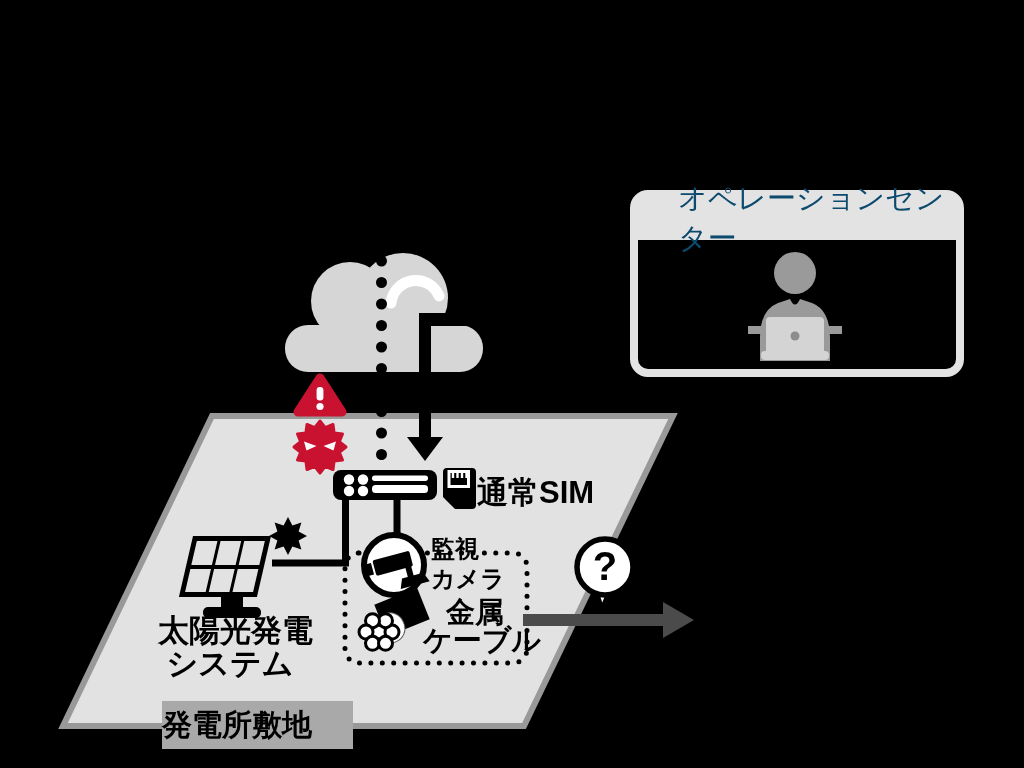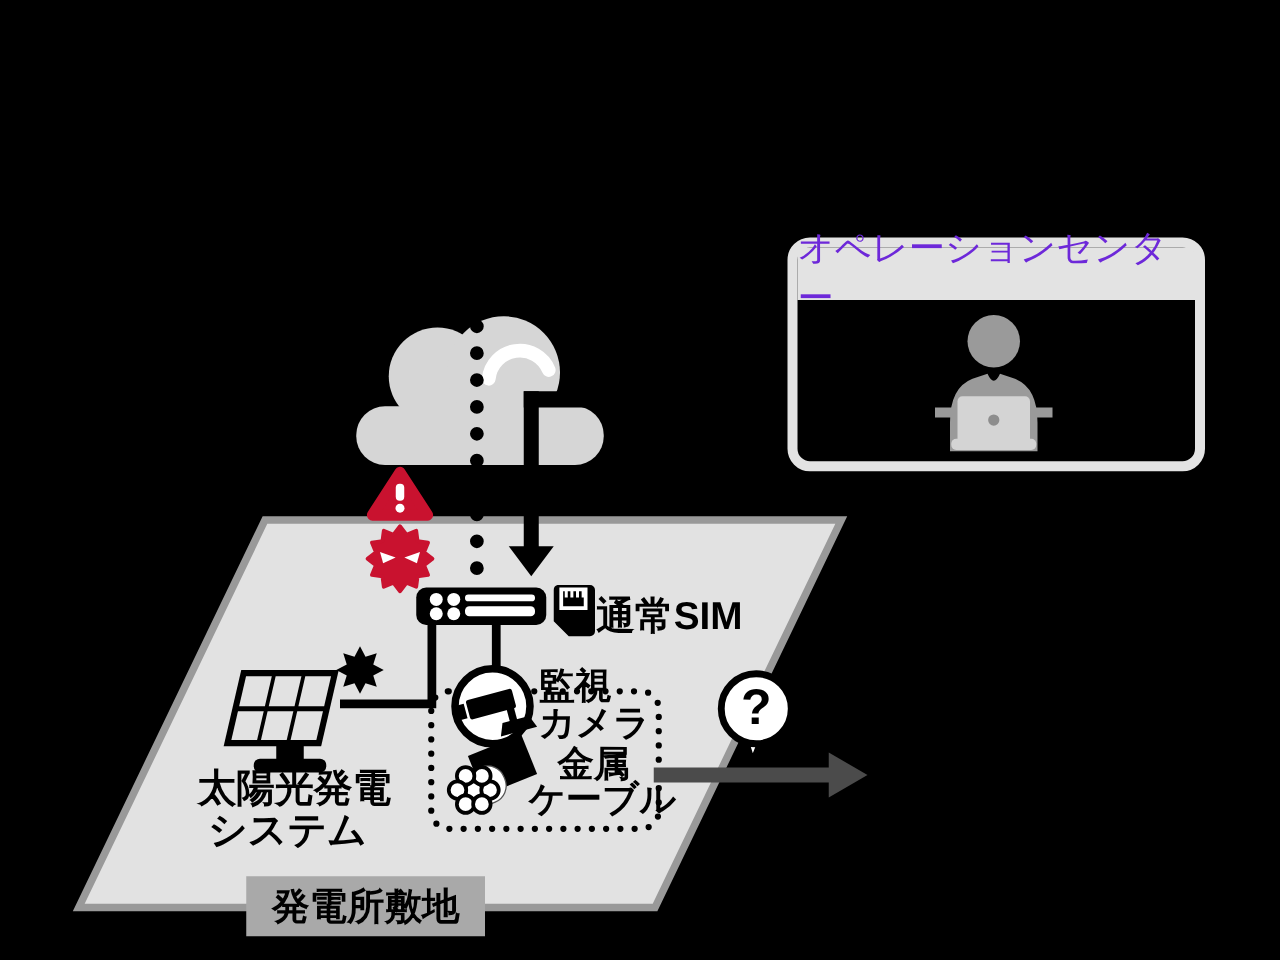--- a/index.html
+++ b/index.html
@@ -4,40 +4,40 @@
 <style>
   html,body{margin:0;padding:0;background:#000;}
   .stage{
     position:relative;width:1024px;height:768px;background:#000;overflow:hidden;
     font-family:"Liberation Sans","DejaVu Sans",sans-serif;
   }
   .stage svg{position:absolute;left:0;top:0;}
   .lbl{position:absolute;color:#000;white-space:pre;font-weight:bold;}
   .router-label{left:181px;top:469px;width:152px;font-size:37px;font-weight:bold;text-align:right;line-height:1;}
   .sim-label{left:477px;top:477px;font-size:31px;line-height:1;}
-  .camera-label{left:431px;top:534px;font-size:29px;line-height:30px;text-align:left;}
+  .camera-label{left:431px;top:534px;font-size:24px;line-height:30px;text-align:left;}
   .cable-label{left:423px;top:598px;width:104px;font-size:29px;line-height:28px;text-align:center;}
   .solar-label{left:158px;top:614px;width:144px;font-size:31px;line-height:33px;text-align:center;}
   .site-badge{
     position:absolute;left:162px;top:701px;width:191px;height:48px;background:#a9a9a9;
-    display:flex;align-items:center;justify-content:center;margin-left:35px;
+    display:flex;align-items:center;
   }
   .site-badge span{font-size:30px;font-weight:bold;color:#000;}
   .question-text{left:589px;top:546px;width:32px;text-align:center;font-size:40px;font-weight:bold;line-height:1;}
   
   .opcenter{
     position:absolute;left:630px;top:190px;width:334px;height:187px;
     border:8px solid #e3e3e3;border-radius:18px;background:transparent;box-sizing:border-box;
     display:flex;flex-direction:column;
   }
   .opcenter-header{
     height:42px;background:#e3e3e3;display:flex;align-items:center;justify-content:center;
     border-radius:6px 6px 0 0;flex:0 0 auto;
   }
-  .opcenter-header span{font-size:29px;color:#6d28d9;}
+  .opcenter-header span{font-size:29px;color:#0c4a6e;margin-left:40px;}
   .opcenter-body{flex:1 1 auto;position:relative;}
   .opcenter-body svg{position:absolute;left:0;top:0;}
 </style>
 </head>
 <body>
 
 <div class="stage">
 
   <svg width="1024" height="768" viewBox="0 0 1024 768">
 

